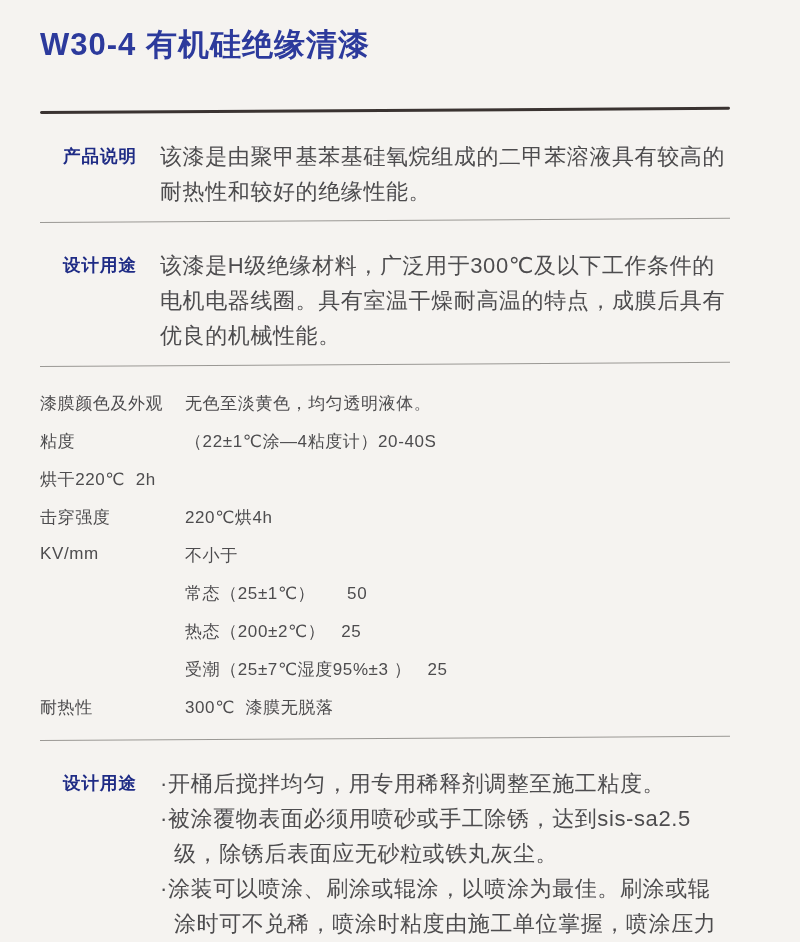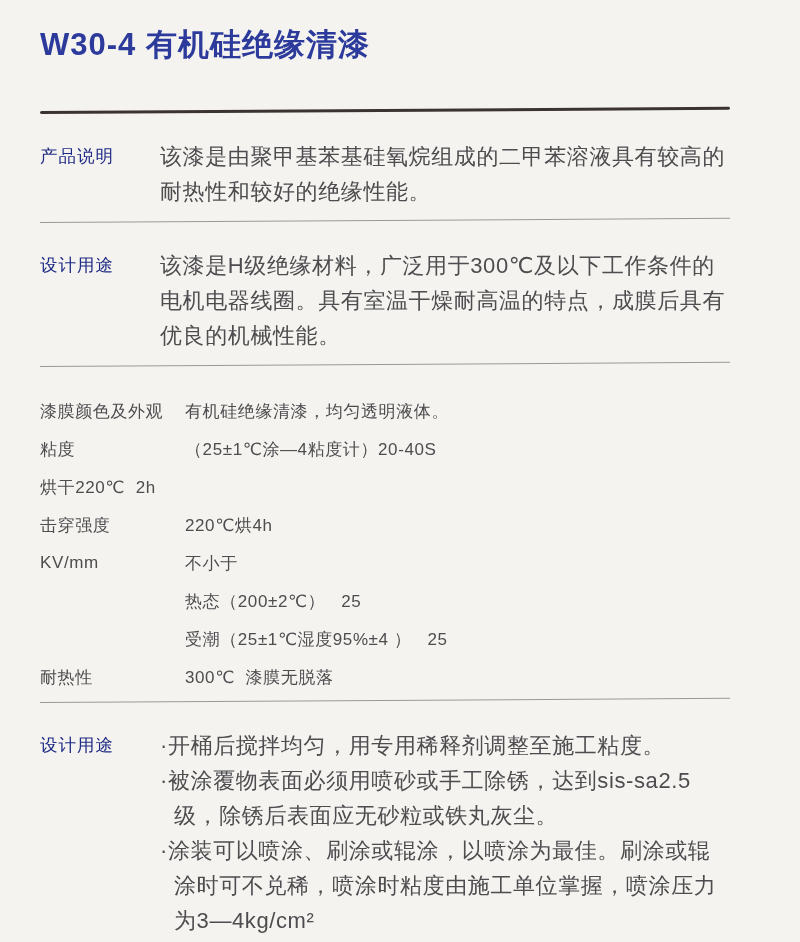--- a/index.html
+++ b/index.html
@@ -42,39 +42,40 @@
   .rule.bottom-rule { margin-top: 8px; margin-left: 28px; }
 
   .sec {
     display: flex;
     align-items: flex-start;
     padding: 25px 70px 13px 40px;
   }
   .sec-label {
     flex: 0 0 120px;
     font-size: 17.5px;
-    font-weight: 400;
+    font-weight: 700;
     letter-spacing: 1px;
     color: var(--label-navy, #1e2b85);
     line-height: 35px;
+    text-align: center;
   }
   .sec-body {
     flex: 1 1 auto;
     max-width: 575px;
   }
   .sec-body p {
     font-size: 22px;
     line-height: 35px;
     letter-spacing: 0.6px;
     color: var(--body-text, #4d4c4e);
   }
 
   
   .sec.tech { padding-bottom: 6px; }
-  .spec-row { display: flex; align-items: center; height: 38px; }
+  .spec-row { display: flex; align-items: flex-start; height: 38px; }
   .spec-name {
     flex: 0 0 145px;
     font-size: 17px;
     letter-spacing: 0.6px;
     color: var(--body-text, #4d4c4e);
     white-space: nowrap;
   }
   .spec-value {
     flex: 1 1 auto;
     font-size: 17px;
@@ -120,51 +121,55 @@
     </div>
   </section>
 
   <div class="rule thin"></div>
 
   <section class="sec tech">
     <div class="sec-body">
 
       <div class="spec-row">
         <span class="spec-name">漆膜颜色及外观</span>
-        <span class="spec-value">有机硅绝缘清漆，均匀透明液体。</span>
+        <span class="spec-value">无色至淡黄色，均匀透明液体。</span>
       </div>
 
       <div class="spec-row">
         <span class="spec-name">粘度</span>
-        <span class="spec-value">（25±1℃涂—4粘度计）20-40S</span>
+        <span class="spec-value">（22±1℃涂—4粘度计）20-40S</span>
       </div>
 
       <div class="spec-row">
         <span class="spec-value">烘干220℃  2h</span>
       </div>
 
       <div class="spec-row">
         <span class="spec-name">击穿强度</span>
         <span class="spec-value">220℃烘4h</span>
       </div>
 
       <div class="spec-row">
         <span class="spec-name">KV/mm</span>
         <span class="spec-value">不小于</span>
       </div>
 
+      <div class="spec-row">
+        <span class="spec-name"></span>
+        <span class="spec-value">常态（25±1℃）      50</span>
+      </div>
 
       <div class="spec-row">
         <span class="spec-name"></span>
         <span class="spec-value">热态（200±2℃）   25</span>
       </div>
 
       <div class="spec-row">
         <span class="spec-name"></span>
-        <span class="spec-value">受潮（25±1℃湿度95%±4 ）   25</span>
+        <span class="spec-value">受潮（25±7℃湿度95%±3 ）   25</span>
       </div>
 
       <div class="spec-row">
         <span class="spec-name">耐热性</span>
         <span class="spec-value">300℃  漆膜无脱落</span>
       </div>
 
     </div>
   </section>
 

